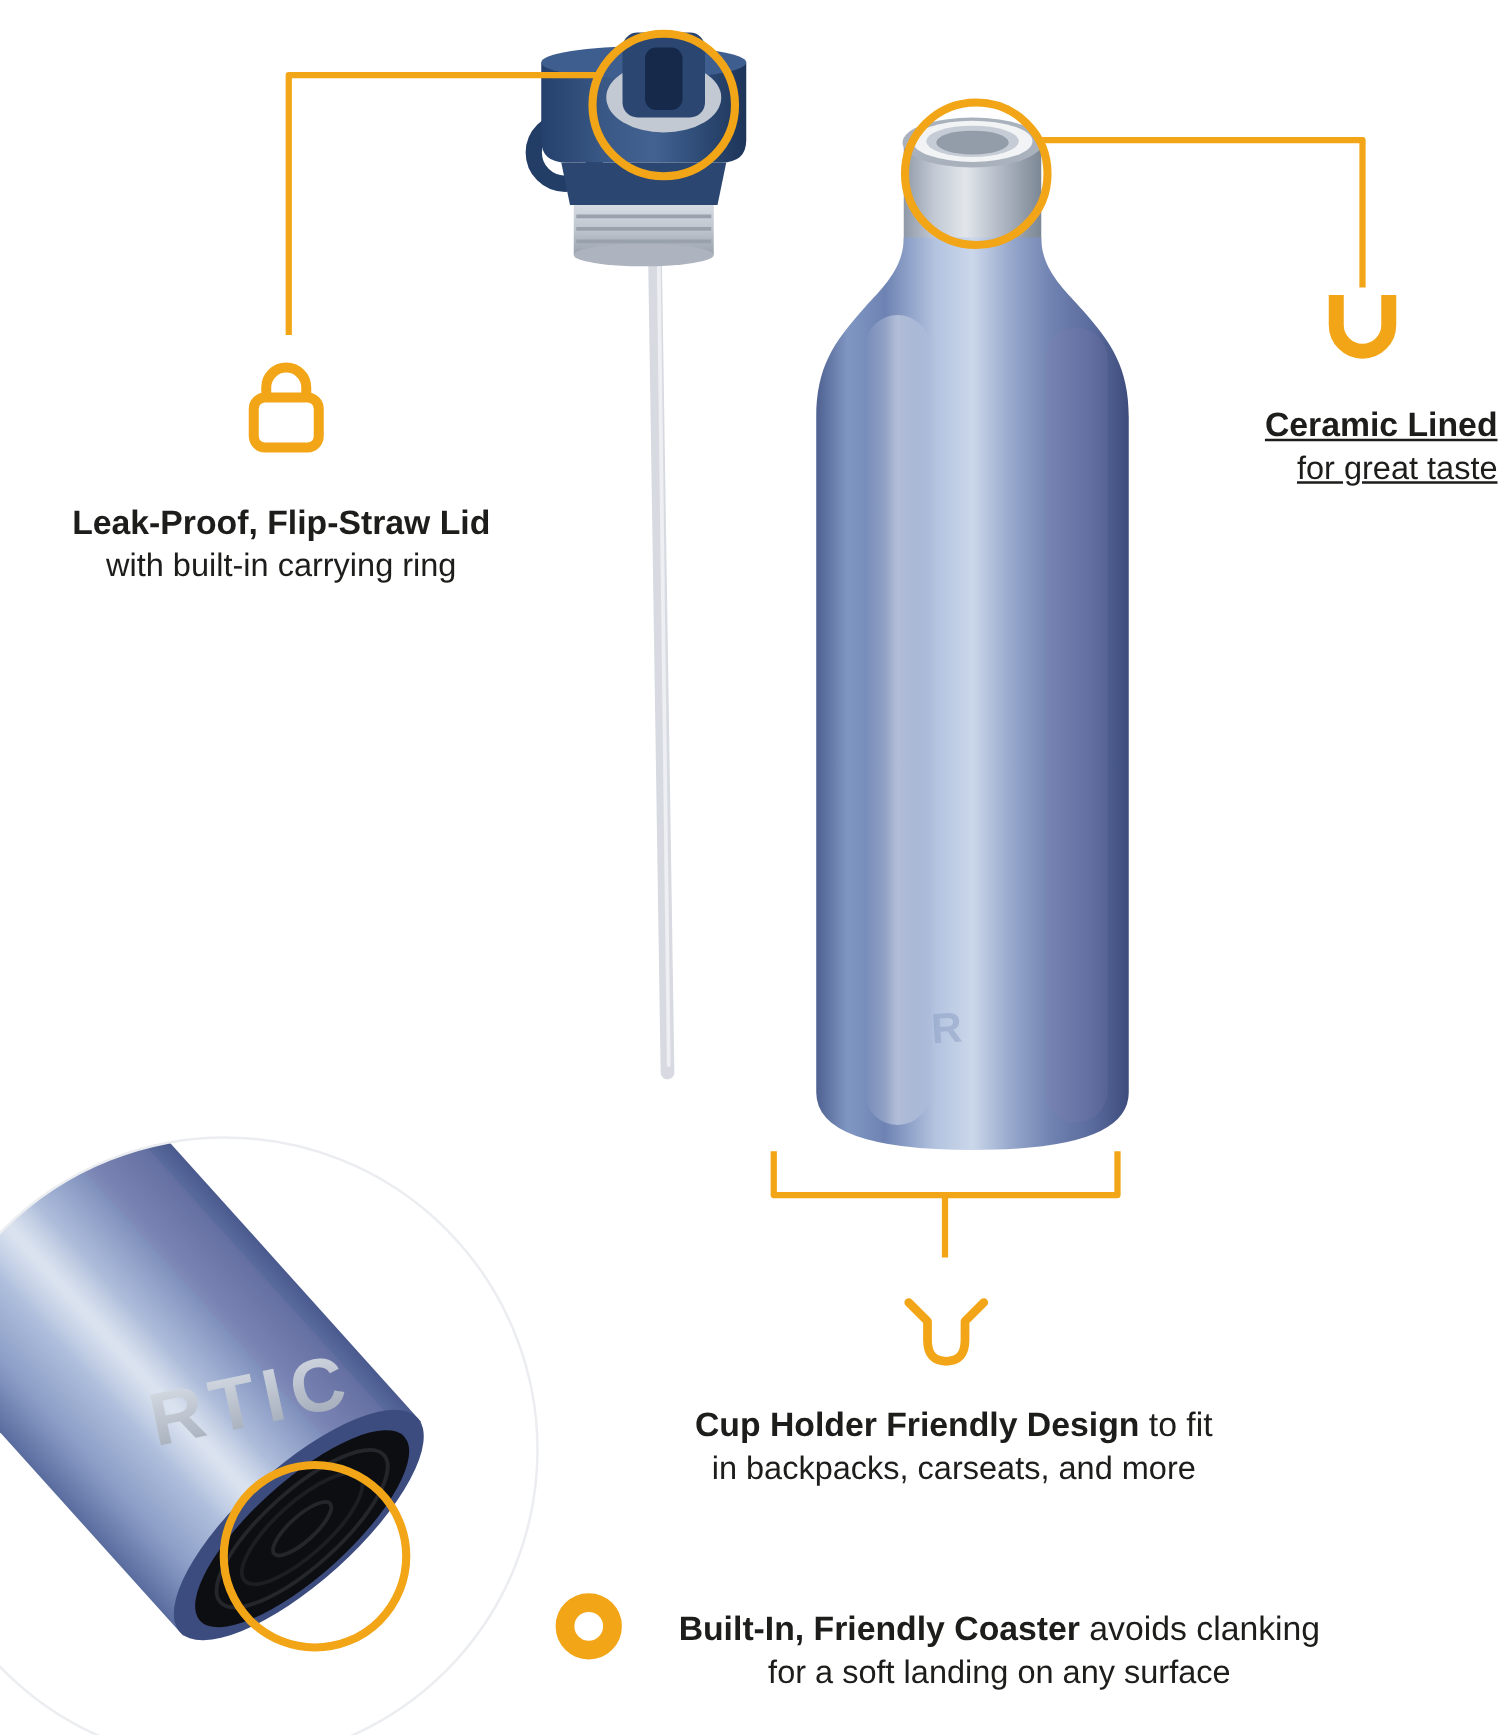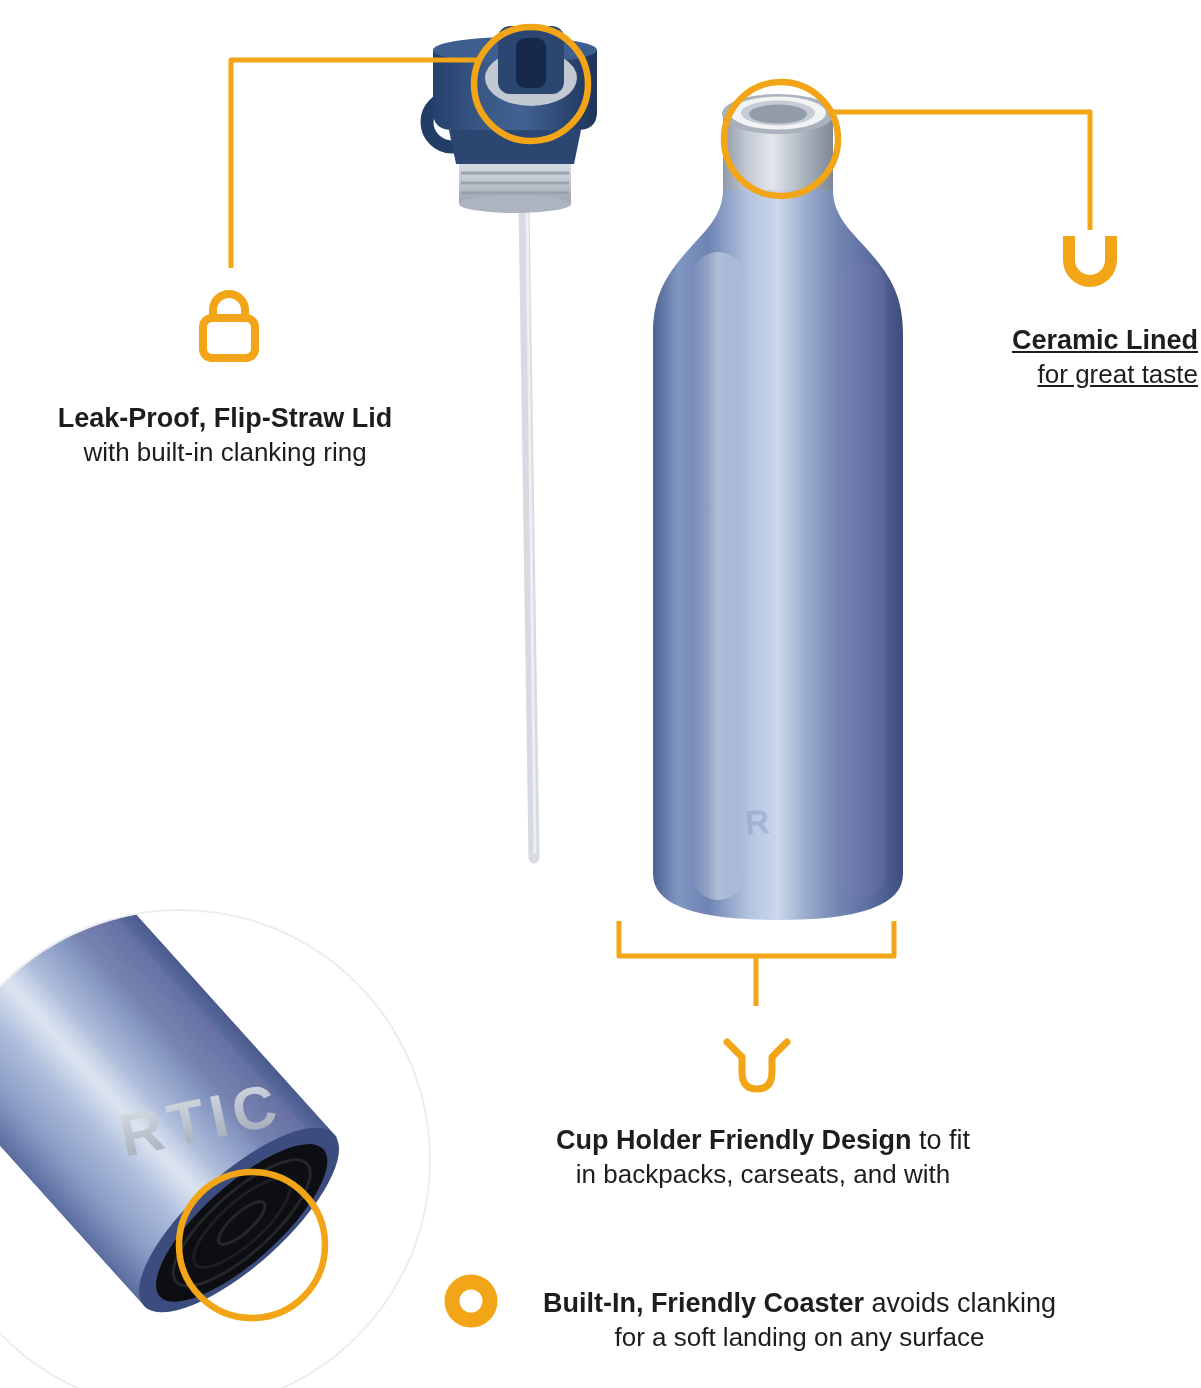--- a/index.html
+++ b/index.html
@@ -140,33 +140,33 @@
       </g>
       <circle cx="252" cy="1245" r="73" fill="none" stroke="#F2A516" stroke-width="6.5"></circle>
       <circle cx="180" cy="1160" r="250" fill="none" stroke="#EBEDF0" stroke-width="2"></circle>
     </g>
 
     <circle cx="471" cy="1301" r="19" fill="none" stroke="#F2A516" stroke-width="15"></circle>
   </svg>
 
   <div class="callout c-center" style="left:25px;top:388px;width:400px;margin-top:13px;">
     <div class="t-title">Leak-Proof, Flip-Straw Lid</div>
-    <div class="t-body">with built-in clanking ring</div>
+    <div class="t-body">with built-in carrying ring</div>
   </div>
 
   <div class="callout c-right" style="right:3px;top:323px;width:320px;text-decoration:underline;">
     <div class="t-title">Ceramic Lined</div>
     <div class="t-body">for great taste</div>
   </div>
 
   <div class="callout c-center" style="left:537px;top:1123px;width:452px;font-size:27px;">
     <div>
       <span class="t-inline-bold">Cup Holder Friendly Design</span><span class="t-inline"> to fit</span>
     </div>
-    <div class="t-body">in backpacks, carseats, and with</div>
+    <div class="t-body">in backpacks, carseats, and more</div>
   </div>
 
   <div class="callout c-center" style="left:512px;top:1286px;width:575px;font-size:27px;">
     <div>
       <span class="t-inline-bold">Built-In, Friendly Coaster</span><span class="t-inline"> avoids clanking</span>
     </div>
     <div class="t-body">for a soft landing on any surface</div>
   </div>
 
 </div>

